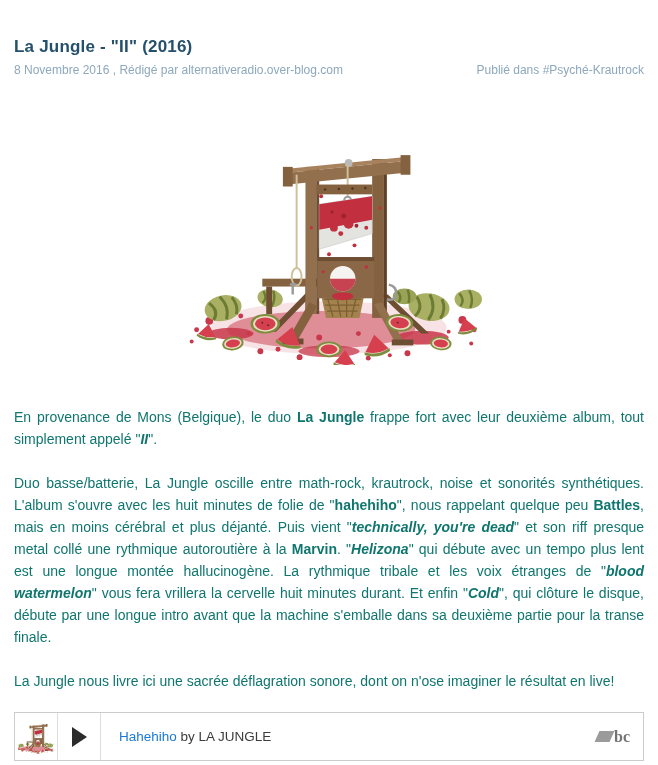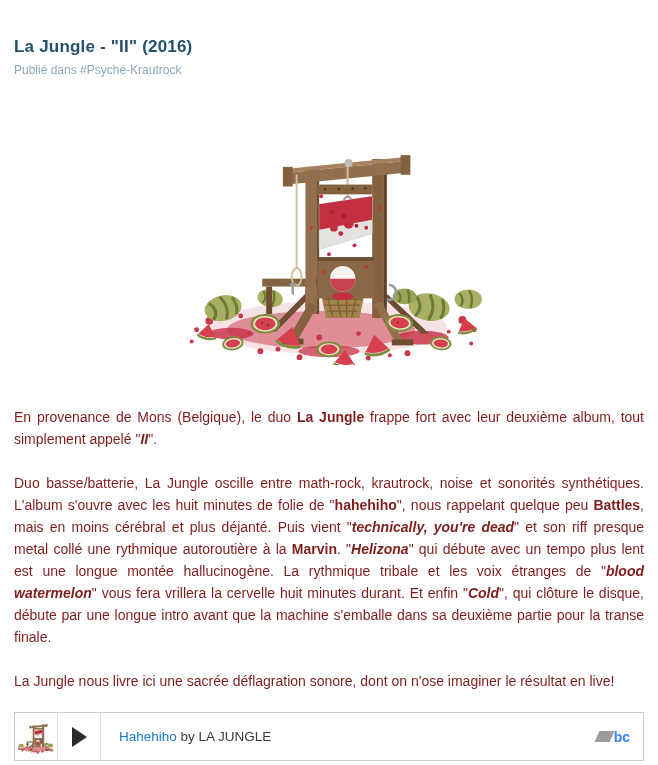--- a/index.html
+++ b/index.html
@@ -11,34 +11,34 @@
   .post-title { margin: 0; font-size: 17px; line-height: 20px; font-weight: bold; color: #24506b; letter-spacing: .2px; cursor: pointer; }
   .meta-row { display: flex; justify-content: space-between; align-items: baseline; margin-top: 6px; font-size: 12px; line-height: 14px; color: #8da8bc; }
   .meta-left a, .meta-right a { color: #8da8bc; text-decoration: none; cursor: pointer; }
   .meta-right { text-align: center; white-space: nowrap; }
 
   
   .art-figure { width: 320px; margin: 33px auto 0 auto; text-align: center; cursor: pointer; }
   .art-figure svg { display: block; }
 
   
-  .article p { margin: 22px 0 0 0; font-size: 14px; line-height: 22px; color: #7f1d1d; text-align: justify; }
+  .article p { margin: 22px 0 0 0; font-size: 14px; line-height: 22px; color: #0f766e; text-align: justify; }
   .article p.first { margin-top: 41px; }
   .article p.last { }
   .article .b { font-weight: bold; }
   .article .i { font-style: italic; }
 
   
   .player { margin-top: 20px; height: 49px; border: 1px solid #cccccc; display: flex; align-items: stretch; background: #fff; }
   .thumb-cell { width: 43px; border-right: 1px solid #dddddd; display: flex; align-items: center; justify-content: center; cursor: pointer; }
   .play-cell { width: 43px; border-right: 1px solid #dddddd; display: flex; align-items: center; justify-content: center; cursor: pointer; }
   .play-triangle { width: 0; height: 0; border-left: 15px solid #2b2b2b; border-top: 10px solid transparent; border-bottom: 10px solid transparent; }
   .track-cell { flex: 1; display: flex; align-items: center; padding-left: 18px; font-size: 13.5px; color: #3c3c3c; white-space: pre; }
   .track-title { color: #1a78d6; text-decoration: none; cursor: pointer; }
-  .bc-cell { display: flex; align-items: center; padding-right: 13px; color: #3b82f6; font-size: 14px; font-weight: bold; cursor: pointer; }
+  .bc-cell { display: flex; align-items: center; padding-right: 13px; color: #737373; font-size: 16px; font-weight: bold; cursor: pointer; font-family: Liberation Serif, serif; }
   .bc-shape { display: inline-block; width: 15px; height: 11px; background: #9b9b9b; transform: skewX(-24deg); margin-right: 2px; }
 </style>
 </head>
 <body>
 
 <svg width="0" height="0" style="position:absolute" aria-hidden="true">
   <defs>
     <g id="guillotine-art">
 
       <g fill="#c8374a">
@@ -227,20 +227,26 @@
       </g>
     </g>
   </defs>
 </svg>
 
 <div class="page">
 
   <header>
     <h1 class="post-title">La Jungle - "II" (2016)</h1>
     <div class="meta-row">
+      <div class="meta-left">
+        <span>8 Novembre 2016</span>
+        <span>,</span>
+        <span>Rédigé par</span>
+        <a class="author-link">alternativeradio.over-blog.com</a>
+      </div>
       <div class="meta-right">
         <span>Publié dans</span>
         <a>#Psyché-Krautrock</a>
       </div>
     </div>
   </header>
 
   <figure class="art-figure">
     <svg viewBox="0 0 320 260" width="320" height="255">
       <use href="#guillotine-art"></use>

